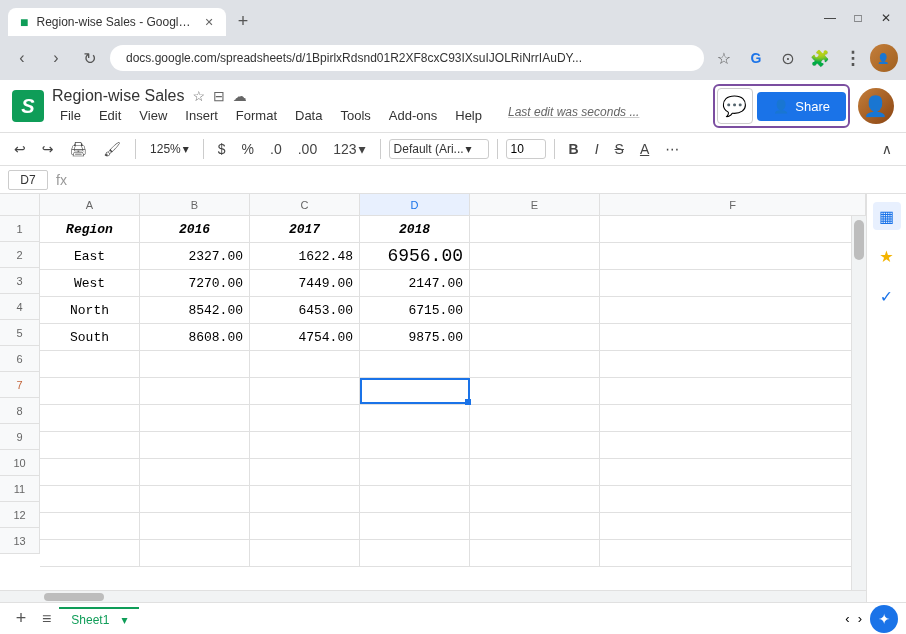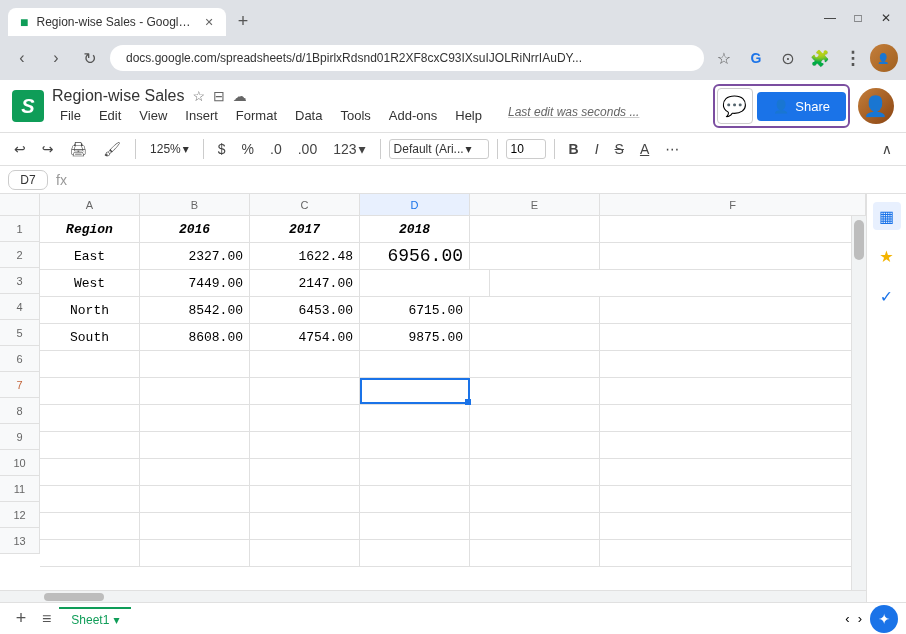--- a/index.html
+++ b/index.html
@@ -45,33 +45,33 @@
     .toolbar-separator { width: 1px; height: 20px; background: #ccc; margin: 0 4px; }
     .zoom-select { font-size: 12px; border: none; background: none; cursor: pointer; color: #333; display: flex; align-items: center; gap: 2px; }
     .font-select { font-size: 12px; border: none; background: none; cursor: pointer; color: #333; border: 1px solid #ccc; border-radius: 3px; padding: 2px 4px; min-width: 100px; }
     .font-size-select { font-size: 12px; border: 1px solid #ccc; border-radius: 3px; padding: 2px 4px; width: 40px; }
     .bold-btn { font-weight: bold; }
     .italic-btn { font-style: italic; }
     .strikethrough-btn { text-decoration: line-through; }
 
     
     .formula-bar { display: flex; align-items: center; padding: 2px 8px; border-bottom: 1px solid #e0e0e0; gap: 8px; height: 28px; }
-    .cell-ref { font-size: 12px; color: #333; border: 1px solid #ccc; padding: 2px 6px; border-radius: 7px; min-width: 40px; text-align: center; }
+    .cell-ref { font-size: 12px; color: #333; border: 1px solid #ccc; padding: 2px 6px; border-radius: 2px; min-width: 40px; text-align: center; }
     .formula-sep { color: #999; font-size: 14px; }
     .formula-input { flex: 1; font-size: 12px; color: #333; border: none; outline: none; }
 
     .col-header { background: #f8f9fa; border-right: 1px solid #e0e0e0; border-bottom: 1px solid #e0e0e0; text-align: center; font-size: 11px; color: #666; height: 22px; display: flex; align-items: center; justify-content: center; cursor: pointer; user-select: none; }
 
     .row-header { background: #f8f9fa; border-right: 1px solid #e0e0e0; border-bottom: 1px solid #e0e0e0; text-align: center; font-size: 11px; color: #666; height: 26px; display: flex; align-items: center; justify-content: center; min-width: 40px; cursor: pointer; user-select: none; }
 
     
     .bottom-bar { display: flex; align-items: center; border-top: 1px solid #e0e0e0; height: 32px; padding: 0 8px; background: #fff; gap: 8px; }
     .add-sheet-btn { background: none; border: none; cursor: pointer; font-size: 18px; color: #555; width: 26px; height: 26px; display: flex; align-items: center; justify-content: center; border-radius: 50%; }
     .sheet-list-btn { background: none; border: none; cursor: pointer; font-size: 16px; color: #555; }
-    .sheet-tab { display: flex; align-items: center; gap: 4px; padding: 4px 12px; font-size: 12px; color: #0f9d58; border-top: 2px solid #0f9d58; cursor: pointer; font-weight: 500; }
+    .sheet-tab { display: flex; align-items: center; gap: 12px; padding: 4px 12px; font-size: 12px; color: #0f9d58; border-top: 2px solid #0f9d58; cursor: pointer; font-weight: 500; }
 
     .toolbar-more { margin-left: auto; }
   </style>
 </head>
 <body>
 
 <div class="browser-chrome">
 
   <div style="display:flex; align-items:stretch; background:#dee1e6; height:36px;">
     <div style="display:flex; align-items:flex-end; padding-left:8px; flex:1;">
@@ -245,20 +245,21 @@
             <div style="min-width:100px; width:100px; height:26px; border-right:1px solid #e0e0e0; padding:3px 6px; font-size:13px; text-align:center; display:flex; align-items:center; justify-content:center;">East</div>
             <div style="min-width:110px; width:110px; height:26px; border-right:1px solid #e0e0e0; padding:3px 6px; font-size:13px; text-align:right; display:flex; align-items:center; justify-content:flex-end;">2327.00</div>
             <div style="min-width:110px; width:110px; height:26px; border-right:1px solid #e0e0e0; padding:3px 6px; font-size:13px; text-align:right; display:flex; align-items:center; justify-content:flex-end;">1622.48</div>
             <div style="min-width:110px; width:110px; height:26px; border-right:1px solid #e0e0e0; padding:3px 6px; font-size:18px; text-align:right; display:flex; align-items:center; justify-content:flex-end;">6956.00</div>
             <div style="min-width:130px; width:130px; height:26px; border-right:1px solid #e0e0e0;"></div>
             <div style="flex:1; height:26px;"></div>
           </div>
 
           <div style="display:flex; border-bottom:1px solid #e0e0e0;">
             <div style="min-width:100px; width:100px; height:26px; border-right:1px solid #e0e0e0; padding:3px 6px; font-size:13px; text-align:center; display:flex; align-items:center; justify-content:center;">West</div>
+            <div style="min-width:110px; width:110px; height:26px; border-right:1px solid #e0e0e0; padding:3px 6px; font-size:13px; text-align:right; display:flex; align-items:center; justify-content:flex-end;">7270.00</div>
             <div style="min-width:110px; width:110px; height:26px; border-right:1px solid #e0e0e0; padding:3px 6px; font-size:13px; text-align:right; display:flex; align-items:center; justify-content:flex-end;">7449.00</div>
             <div style="min-width:110px; width:110px; height:26px; border-right:1px solid #e0e0e0; padding:3px 6px; font-size:13px; text-align:right; display:flex; align-items:center; justify-content:flex-end;">2147.00</div>
             <div style="min-width:130px; width:130px; height:26px; border-right:1px solid #e0e0e0;"></div>
             <div style="flex:1; height:26px;"></div>
           </div>
 
           <div style="display:flex; border-bottom:1px solid #e0e0e0;">
             <div style="min-width:100px; width:100px; height:26px; border-right:1px solid #e0e0e0; padding:3px 6px; font-size:13px; text-align:right; display:flex; align-items:center; justify-content:center;">North</div>
             <div style="min-width:110px; width:110px; height:26px; border-right:1px solid #e0e0e0; padding:3px 6px; font-size:13px; text-align:right; display:flex; align-items:center; justify-content:flex-end;">8542.00</div>
             <div style="min-width:110px; width:110px; height:26px; border-right:1px solid #e0e0e0; padding:3px 6px; font-size:13px; text-align:right; display:flex; align-items:center; justify-content:flex-end;">6453.00</div>

